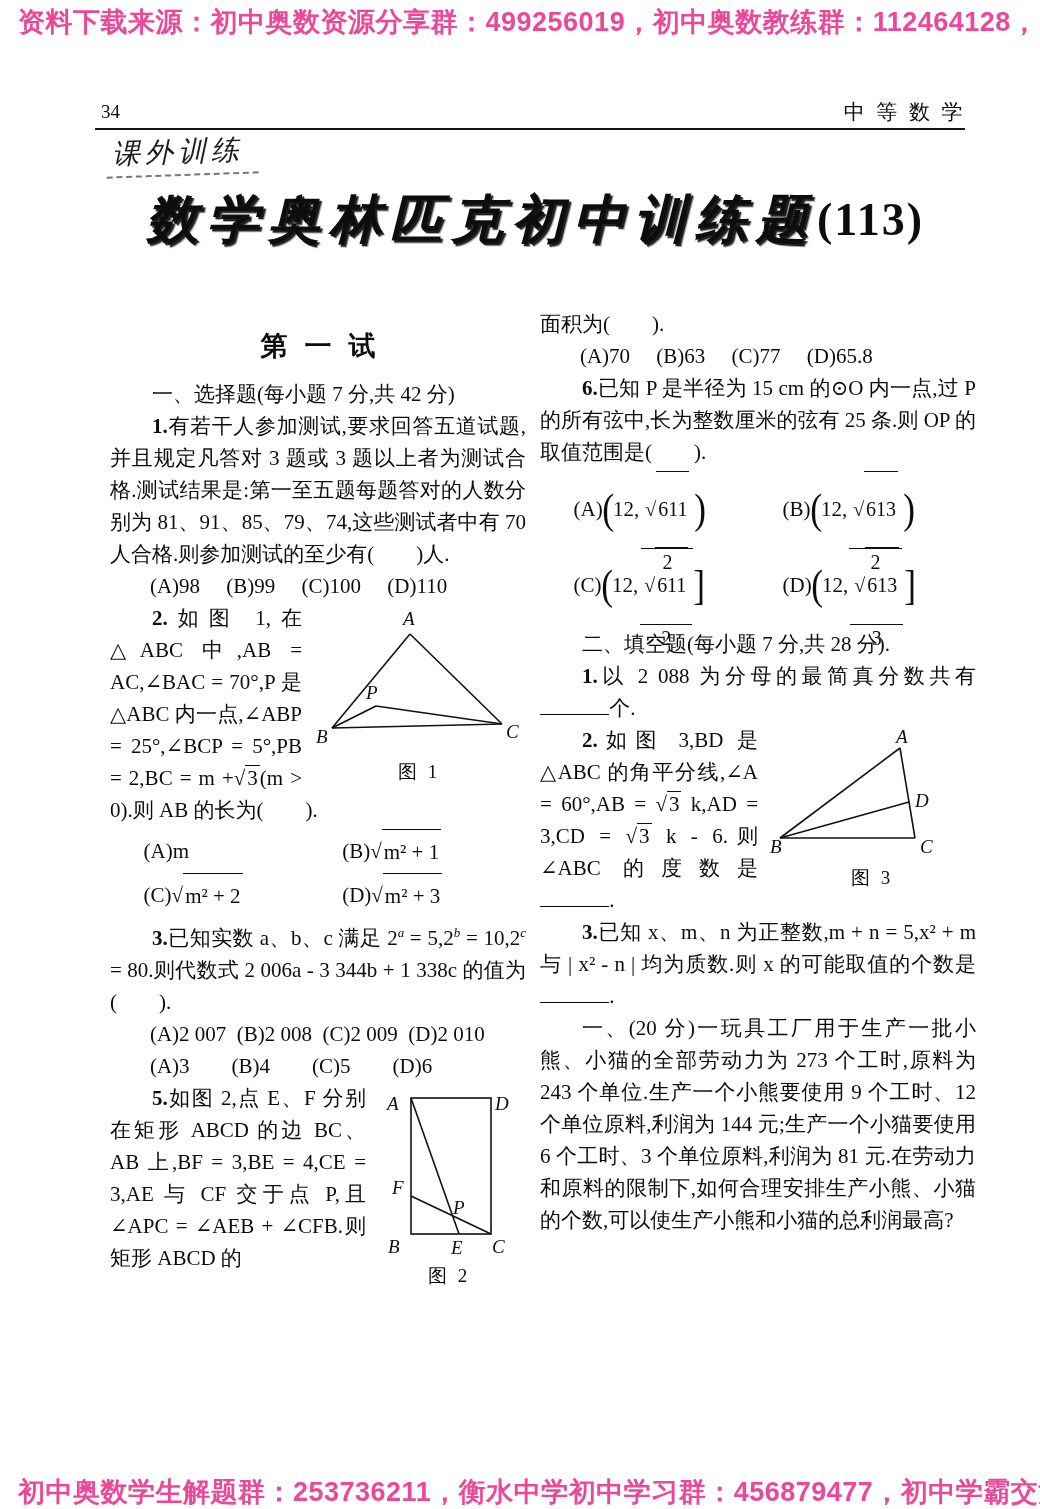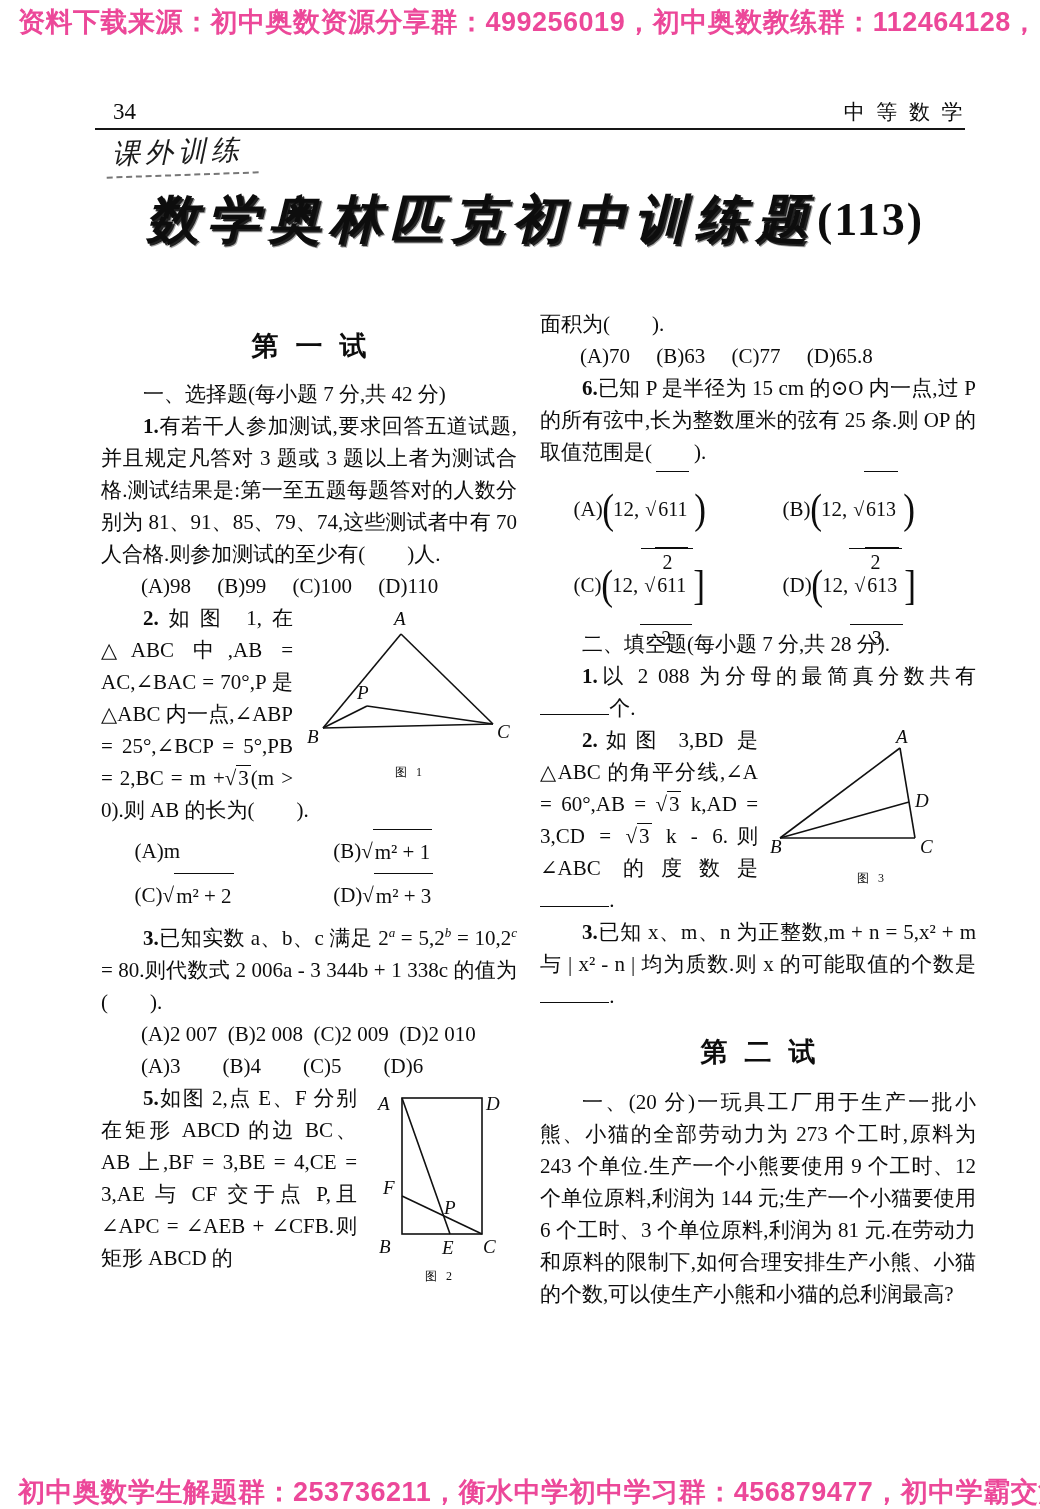--- a/index.html
+++ b/index.html
@@ -10,36 +10,36 @@
     font-size:21px;line-height:32px;
   }
   .banner{
     position:absolute;left:18px;white-space:nowrap;overflow:hidden;width:1038px;
     font-family:"Liberation Sans","DejaVu Sans",sans-serif;
     font-weight:bold;font-size:27px;line-height:32px;color:#ec4899;
     letter-spacing:0.5px;
   }
   .banner-top{top:6px;}
   .banner-bottom{top:1476px;}
-  .pageno{position:absolute;left:113px;top:96px;font-size:23px;}
+  .pageno{position:absolute;left:101px;top:96px;font-size:19px;}
   .journal{position:absolute;right:66px;top:96px;font-size:21px;letter-spacing:0.55em;}
   .rule{position:absolute;left:95px;top:128px;width:870px;height:2px;background:#161616;}
   .stamp{
     position:absolute;left:106px;top:136px;
     font-style:italic;font-size:28px;letter-spacing:5px;color:#1c1c1c;
     transform:rotate(-2deg);border-bottom:2px dashed #777;padding:0 14px 6px 6px;
   }
   .title{position:absolute;left:95px;top:204px;width:880px;text-align:center;white-space:nowrap;}
   .title .brush{
     font-weight:700;font-style:italic;font-size:52px;letter-spacing:9px;
     text-shadow:2px 2px 0 rgba(0,0,0,0.8), 3px 3px 0 rgba(0,0,0,0.35);
   }
   .title .title-num{font-weight:bold;font-size:46px;letter-spacing:2px;vertical-align:2px;}
   .col{position:absolute;text-align:justify;}
-  .col-left{left:101px;top:322px;width:416px;}
+  .col-left{left:110px;top:322px;width:416px;}
   .col-right{left:540px;top:308px;width:436px;}
   .test-heading{
     text-align:center;text-align-last:center;font-weight:bold;font-size:27px;
     letter-spacing:17px;text-indent:17px;margin:8px 0 16px;
   }
   .col-right .test-heading{margin:24px 0 18px;}
   p.para{margin:0;text-indent:2em;}
   p.noindent{text-indent:0;}
   .opt-line{margin:0;padding-left:1.9em;white-space:pre-wrap;text-align:left;text-indent:0;}
   .opt-grid{display:grid;grid-template-columns:1.08fr 1fr;padding-left:1.6em;margin:3px 0 5px;text-align:center;}
@@ -49,21 +49,21 @@
   sup{font-size:0.62em;font-style:italic;line-height:0;}
   .sq{padding-right:0px;}
   .rad{border-top:1.4px solid #0d0d0d;padding:0 2px;}
   .blank{display:inline-block;width:3.3em;height:0.95em;border-bottom:1.6px solid #0d0d0d;}
   .frac{display:inline-flex;flex-direction:column;align-items:center;line-height:1.25;margin:0 2px;vertical-align:middle;font-size:0.95em;}
   .frac .num{border-bottom:1.5px solid #0d0d0d;padding:0 4px 1px;}
   .frac .den{padding-top:1px;}
   .big{font-size:2.05em;font-weight:400;display:inline-block;transform:scaleX(0.82);margin:0 -2px;}
   .fig{float:right;text-align:center;margin:4px 0 2px 10px;}
   .fig svg{display:block;margin:0 auto;}
-  .fig-caption{font-size:12px;letter-spacing:3px;margin-top:2px;text-align:center;}
+  .fig-caption{font-size:19px;letter-spacing:3px;margin-top:2px;text-align:center;}
   .fig text{font-family:"Liberation Serif","DejaVu Serif",serif;font-style:italic;font-size:19px;fill:#0d0d0d;}
   .prob::after{content:"";display:block;clear:none;}
 </style>
 </head>
 <body>
 
 <div>
 
   <div class="banner banner-top">资料下载来源：初中奥数资源分享群：499256019，初中奥数教练群：112464128，</div>
 
@@ -191,19 +191,18 @@
           <text x="150" y="125">C</text>
           <text x="145" y="79">D</text>
         </svg>
         <div class="fig-caption">图 3</div>
       </figure>
       <p class="para"><b>2.</b>如图 3,BD 是 △ABC 的角平分线,∠A = 60°,AB = <span class="sq">√</span><span class="rad">3</span> k,AD = 3,CD = <span class="sq">√</span><span class="rad">3</span> k - 6.则 ∠ABC 的度数是<span class="blank"></span>.</p>
     </div>
 
     <p class="para"><b>3.</b>已知 x、m、n 为正整数,m + n = 5,x² + m 与 | x² - n | 均为质数.则 x 的可能取值的个数是<span class="blank"></span>.</p>
 
-    <div class="test-heading">第二试</div>
     <p class="para">一、(20 分)一玩具工厂用于生产一批小熊、小猫的全部劳动力为 273 个工时,原料为 243 个单位.生产一个小熊要使用 9 个工时、12 个单位原料,利润为 144 元;生产一个小猫要使用 6 个工时、3 个单位原料,利润为 81 元.在劳动力和原料的限制下,如何合理安排生产小熊、小猫的个数,可以使生产小熊和小猫的总利润最高?</p>
   </div>
 
   <div class="banner banner-bottom">初中奥数学生解题群：253736211，衡水中学初中学习群：456879477，初中学霸交流群：775983</div>
 
 </div>
 
 </body></html>

